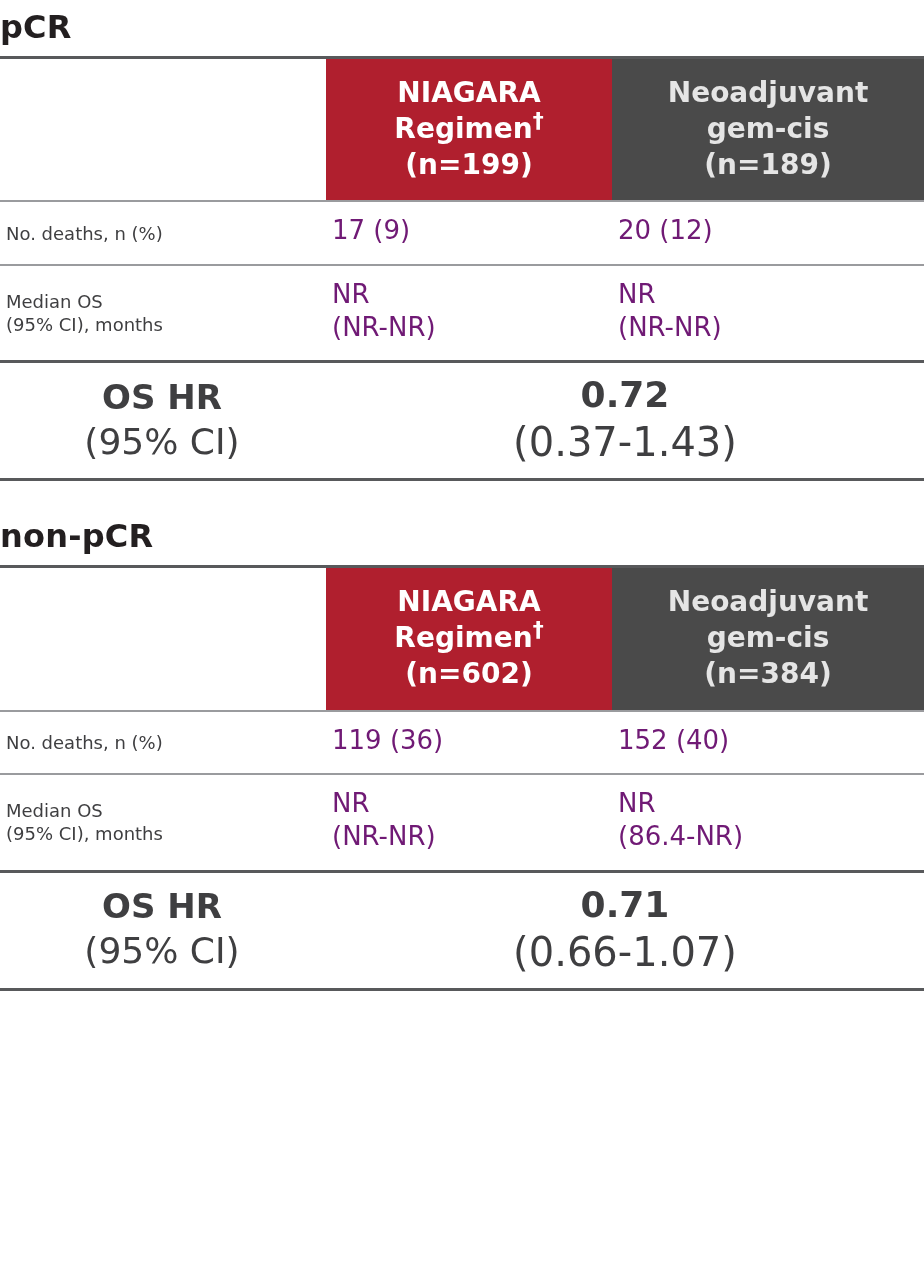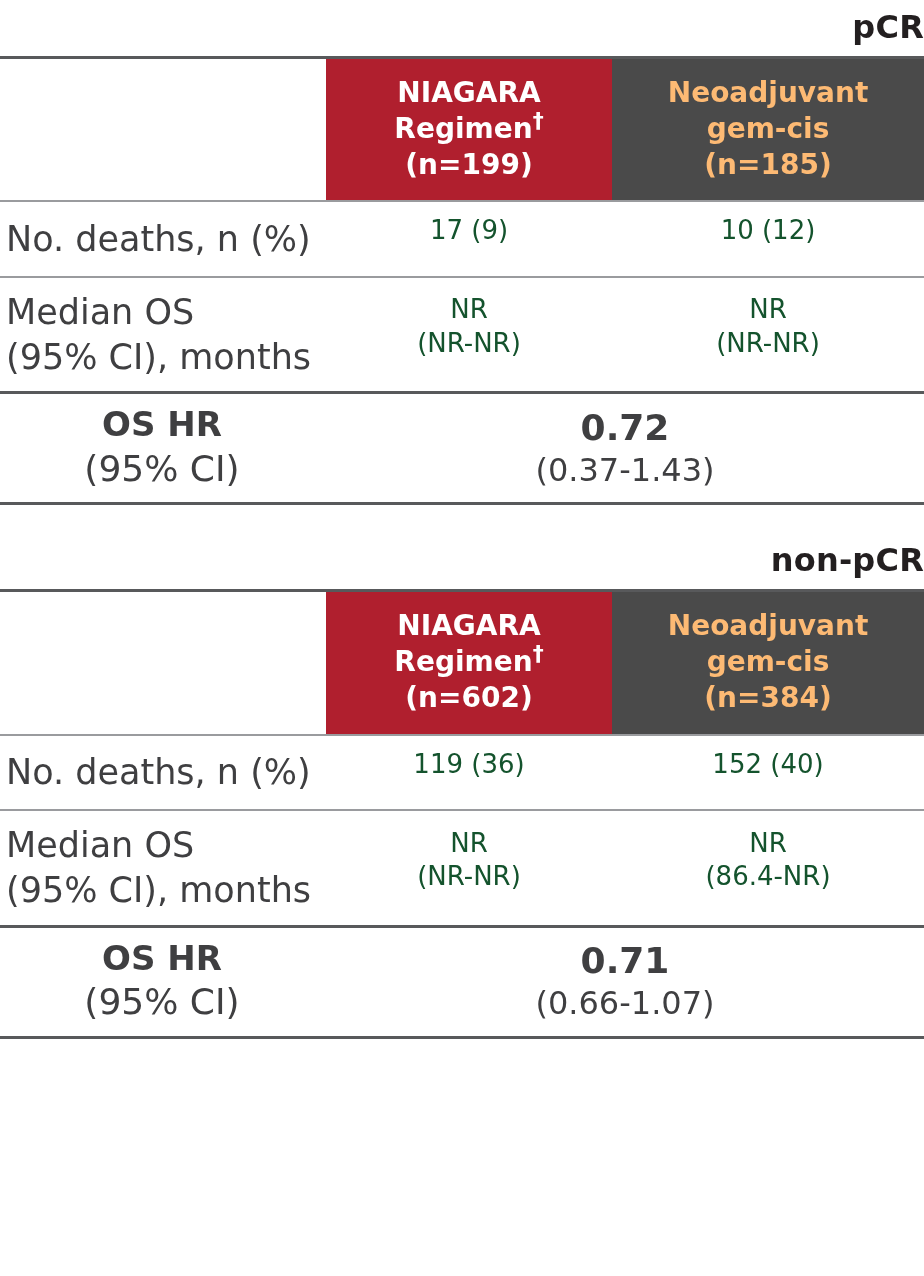--- a/index.html
+++ b/index.html
@@ -16,21 +16,21 @@
     background: #ffffff;
     position: relative;
     padding: 0;
   }
 
   .section {
     width: 924px;
   }
 
   .section-title {
-    text-align: right;
+    text-align: left;
     font-weight: bold;
     font-size: 32px;
     color: #231f20;
     letter-spacing: 0.2px;
     padding: 8px 0 10px 0;
   }
 
   table.data-table {
     width: 924px;
     border-collapse: collapse;
@@ -63,44 +63,43 @@
     color: #ffffff;
     font-weight: bold;
     font-size: 28px;
     line-height: 1.28;
     text-align: center;
     padding: 16px 6px 18px 6px;
     vertical-align: middle;
   }
   td.head-gray {
     background: #4a4a4a;
-    color: #fdba74;
+    color: #e5e5e5;
     font-weight: bold;
     font-size: 28px;
     line-height: 1.28;
     text-align: center;
     padding: 16px 6px 18px 6px;
     vertical-align: middle;
   }
   .head-line { display: block; }
   .dagger { font-size: 22px; vertical-align: super; line-height: 0; }
 
   td.row-label {
-    font-size: 35px;
+    font-size: 18px;
     color: #3f3f41;
     text-align: left;
     padding: 12px 8px 12px 6px;
     vertical-align: middle;
     line-height: 1.28;
   }
   td.row-val {
     font-size: 26px;
-    color: #14532d;
-    text-align: center;
-    padding: 12px 6px 28px 6px;
+    color: #701a75;
+    padding: 12px 6px 16px 6px;
     vertical-align: middle;
     line-height: 1.28;
   }
   .val-line { display: block; }
 
   td.hr-label {
     text-align: center;
     padding: 10px 8px 12px 6px;
     vertical-align: middle;
     line-height: 1.2;
@@ -124,21 +123,21 @@
     line-height: 1.2;
   }
   .hr-val-main {
     display: block;
     font-size: 36px;
     font-weight: bold;
     color: #3f3f41;
   }
   .hr-val-sub {
     display: block;
-    font-size: 32px;
+    font-size: 40px;
     color: #3f3f41;
     margin-top: 2px;
   }
 
   .gap {
     height: 28px;
   }
 </style>
 </head>
 <body>
@@ -159,33 +158,33 @@
         <tr class="rule-top">
           <td class="blank-head"></td>
           <td class="head-red">
             <span class="head-line">NIAGARA</span>
             <span class="head-line"><span>Regimen</span><span class="dagger">†</span></span>
             <span class="head-line">(n=199)</span>
           </td>
           <td class="head-gray">
             <span class="head-line">Neoadjuvant</span>
             <span class="head-line">gem-cis</span>
-            <span class="head-line">(n=185)</span>
+            <span class="head-line">(n=189)</span>
           </td>
         </tr>
 
         <tr class="rule-mid">
           <td class="row-label">
             <span class="val-line">No. deaths, n (%)</span>
           </td>
           <td class="row-val">
             <span class="val-line">17 (9)</span>
           </td>
           <td class="row-val">
-            <span class="val-line">10 (12)</span>
+            <span class="val-line">20 (12)</span>
           </td>
         </tr>
 
         <tr class="rule-mid">
           <td class="row-label">
             <span class="val-line">Median OS</span>
             <span class="val-line">(95% CI), months</span>
           </td>
           <td class="row-val">
             <span class="val-line">NR</span>

